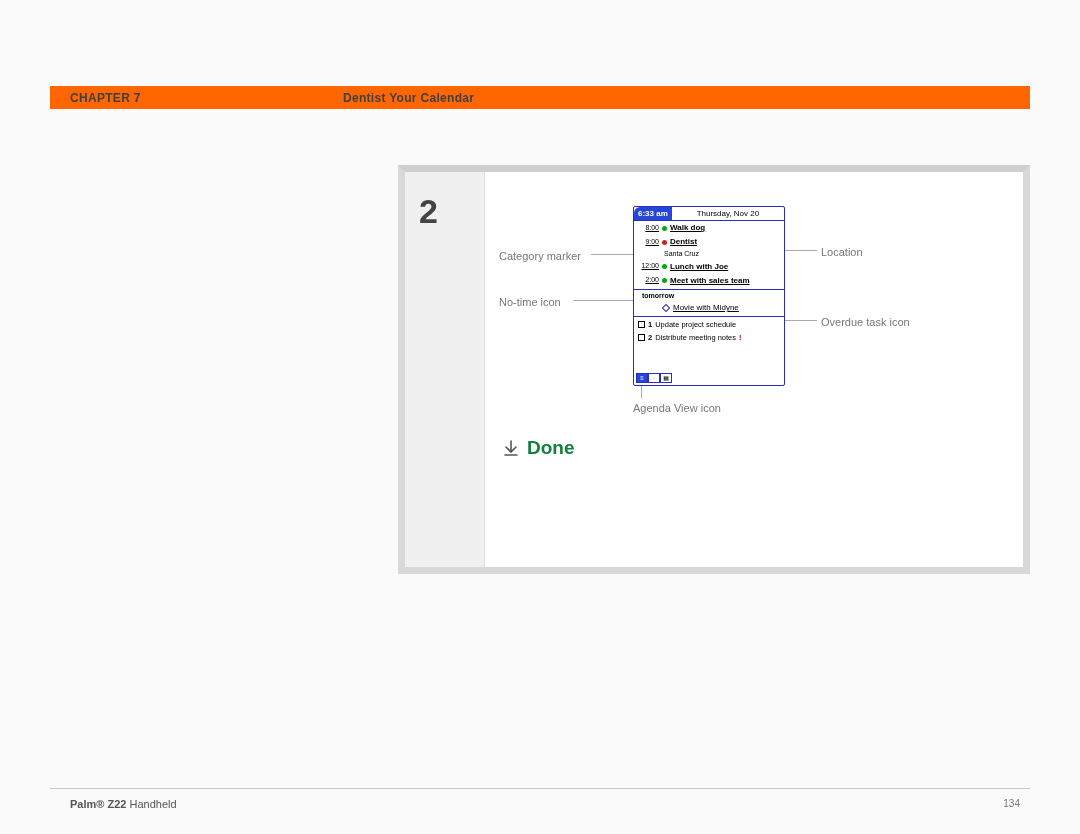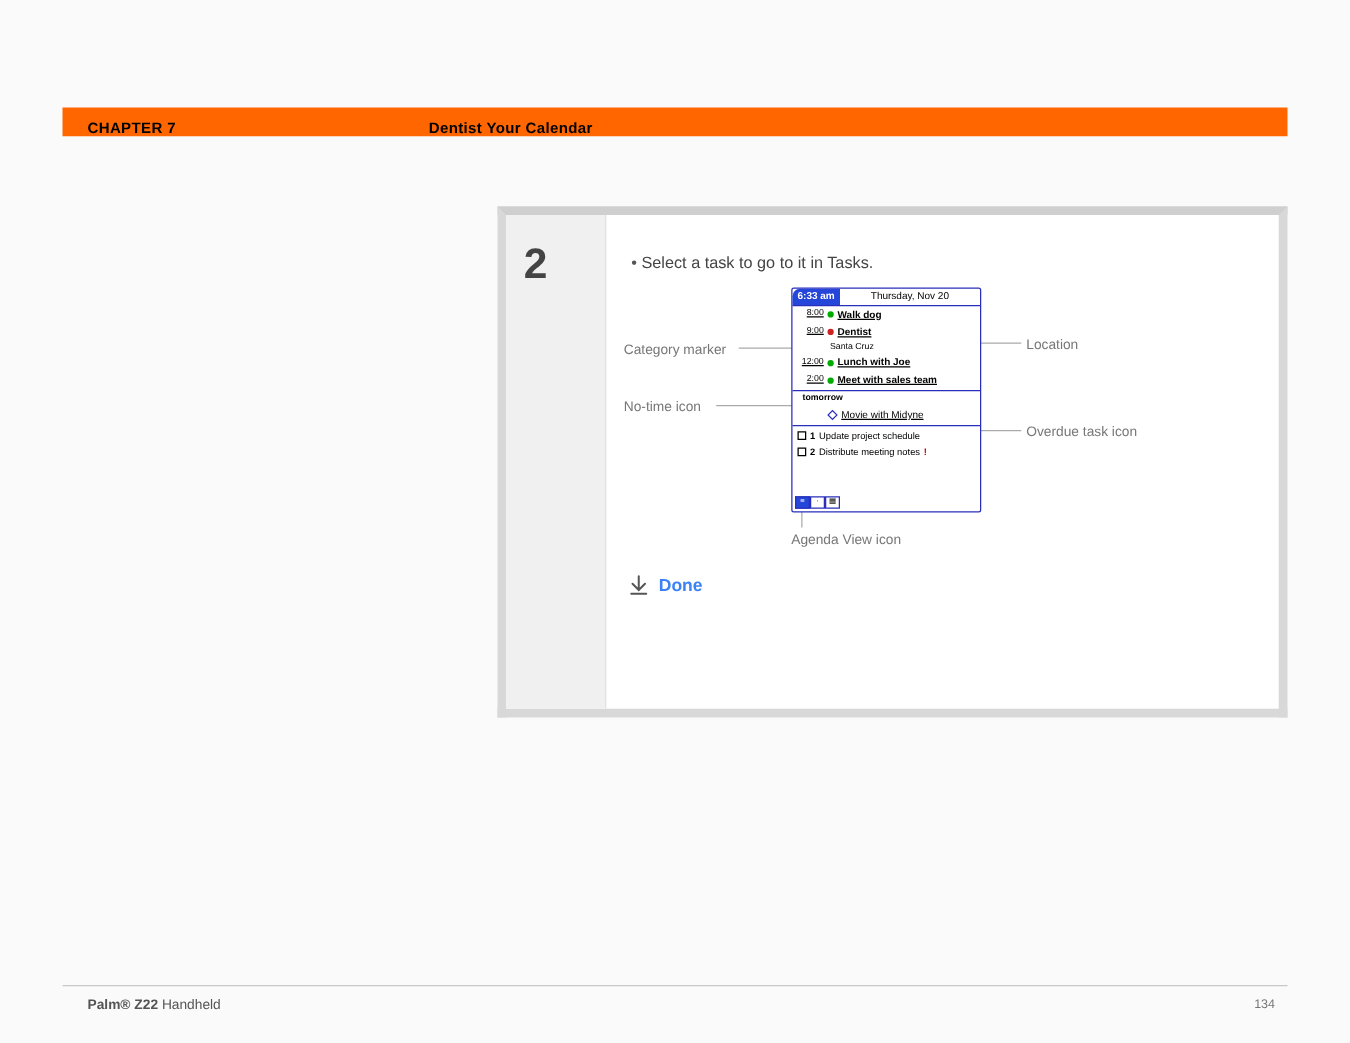--- a/index.html
+++ b/index.html
@@ -13,22 +13,22 @@
     overflow: hidden;
   }
   .header-bar {
     position: absolute;
     top: 86px;
     left: 50px;
     width: 980px;
     height: 23px;
     background: #ff6600;
     display: flex;
-    align-items: flex-end;
-    color: #000000;
+    align-items: center;
+    color: #404040;
     font-size: 12px;
     font-weight: bold;
     letter-spacing: 0.3px;
   }
   .header-chapter { margin-left: 20px; width: 273px; }
   .header-title   { }
 
   .panel {
     position: absolute;
     top: 165px;
@@ -128,21 +128,21 @@
     height:1px;
     background:#aaa;
   }
   .lead-v { width:1px; background:#aaa; position:absolute; }
 
   .done-row { display:flex; align-items:center; gap:8px; margin-top:18px; }
   .done-arrow {
     width:16px; height:16px; position:relative;
   }
   .done-arrow svg { width:16px; height:16px; }
-  .done-text { font-weight:700; color:#3b82f6; font-size:14px; }
+  .done-text { font-weight:700; color:#15803d; font-size:19px; }
 
   .footer-rule {
     position:absolute;
     left:50px; width:980px; top:788px;
     border-top:1px solid #c8c8c8;
   }
   .footer {
     position:absolute;
     left:70px; top:798px;
     font-size:11px; color:#555;
@@ -160,21 +160,20 @@
 <div class="header-bar">
   <span class="header-chapter">CHAPTER 7</span>
   <span class="header-title">Dentist Your Calendar</span>
 </div>
 
 <div class="panel">
   <div class="step-col">
     <div class="step-num">2</div>
   </div>
   <div class="content-col">
-    <div class="bullet">Select a task to go to it in Tasks.</div>
 
     <div class="diagram">
 
       <div class="callout" style="left:-4px; top:42px;">Category marker</div>
       <div class="lead" style="left:88px; top:48px; width:60px;"></div>
 
       <div class="callout" style="left:-4px; top:88px;">No-time icon</div>
       <div class="lead" style="left:70px; top:94px; width:78px;"></div>
 
       <div class="callout" style="left:318px; top:38px;">Location</div>

